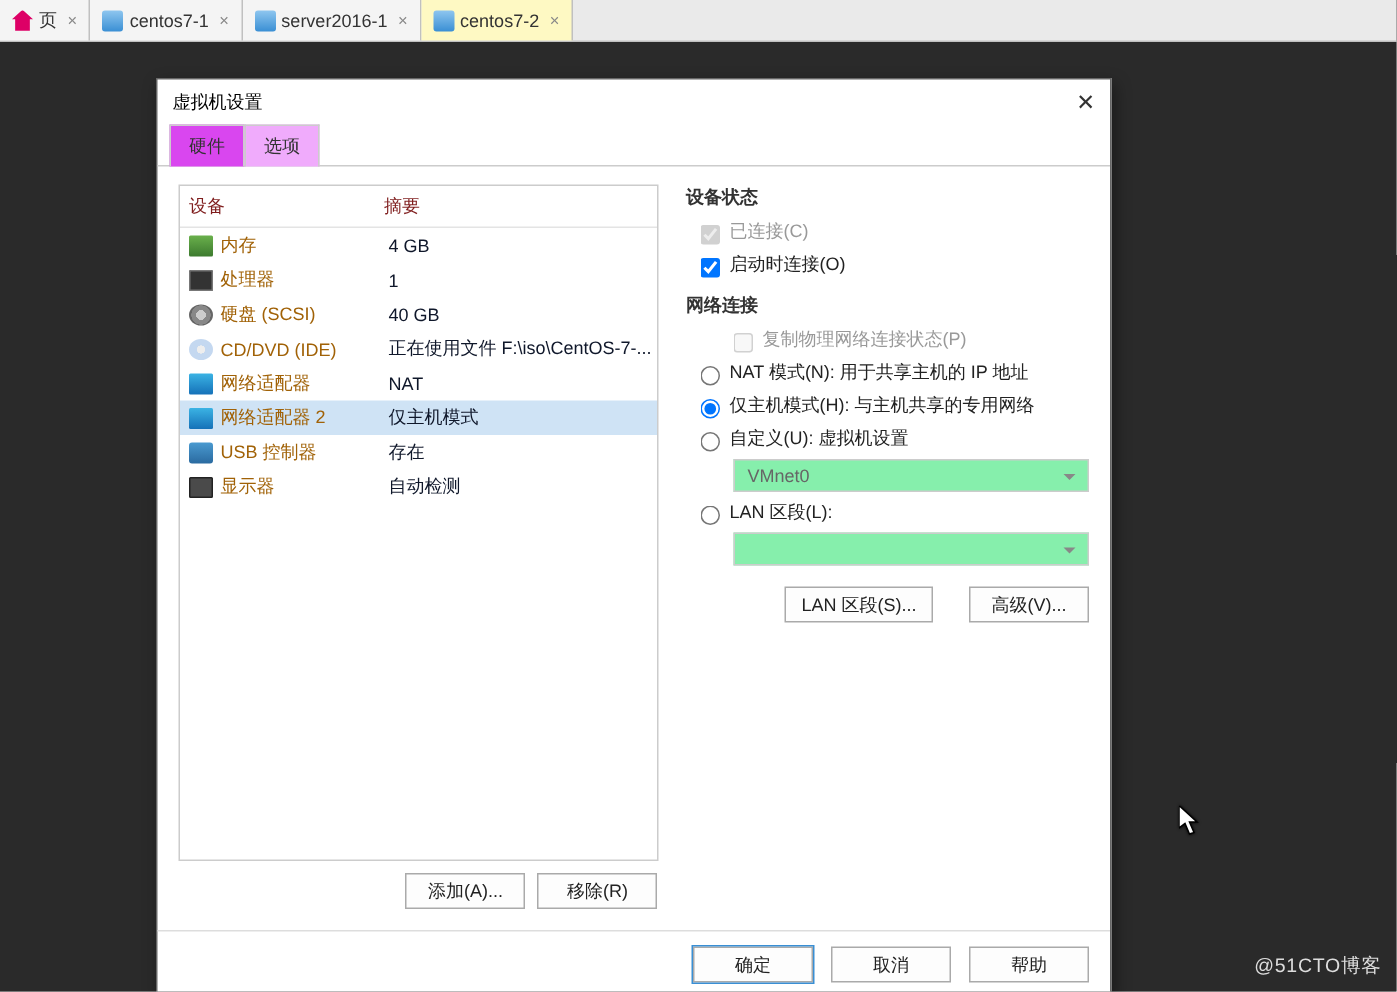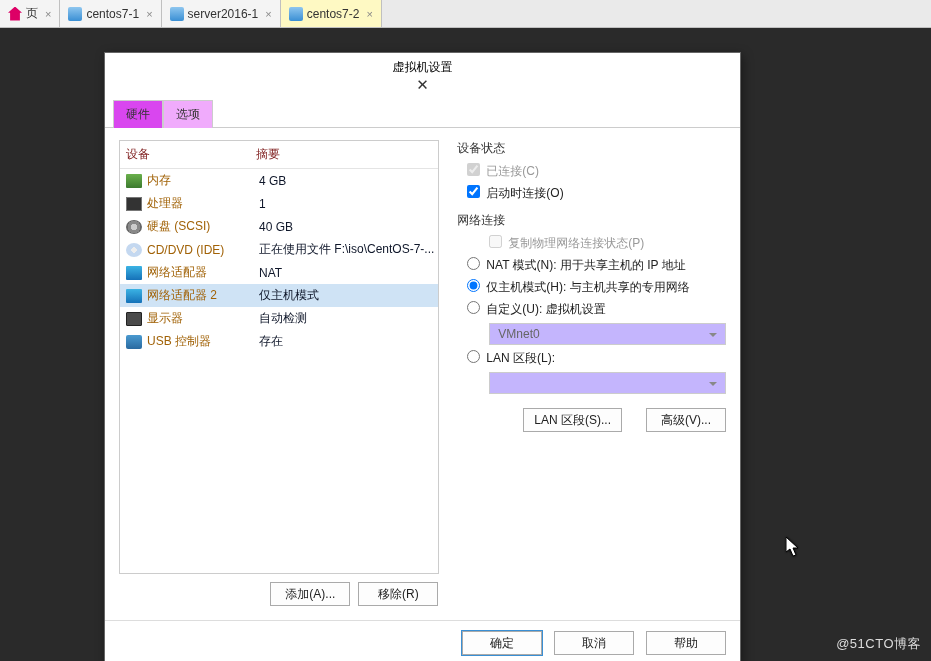--- a/index.html
+++ b/index.html
@@ -13,21 +13,21 @@
   .outer-tab .close { color: #888; font-size: 11px; margin-left: 3px; }
 
   .ico-home { background: #d06; clip-path: polygon(50% 0,100% 45%,85% 45%,85% 100%,15% 100%,15% 45%,0 45%); }
   .ico-vm { background: linear-gradient(#8ec6ef,#3a8fd4); border-radius: 2px; }
 
   
   .desk { position: absolute; top:28px; left:0; right:0; bottom:0; background:#2a2a2a; }
 
   
   .dlg { position:absolute; top:24px; left:104px; width:637px; height:614px; background:#fff; border:1px solid #666; box-shadow:2px 3px 10px rgba(0,0,0,0.4); display:flex; flex-direction:column; font-size:12px; }
-  .titlebar { display:flex; justify-content:space-between; align-items:center; padding:6px 10px;flex-direction:column; }
+  .titlebar { display:flex; justify-content:space-between; align-items:center; padding:6px 10px; }
   .titlebar .close { font-size:15px; color:#333; font-family: Arial; }
 
   .tabstrip { display:flex; gap:0; border-bottom:1px solid #ccc; padding:0 8px; }
   .tab { padding:5px 12px; border:1px solid #ccc; border-bottom:none; margin-bottom:-1px; background:#f0abfc; color:#333; }
   .tab.active { background:#d946ef; }
 
   .content { flex:1; display:flex; padding:12px 14px 6px 14px; gap:18px; overflow:hidden; }
   .left-pane { flex:0 0 300px; display:flex; flex-direction:column; }
   .device-table { border:1px solid #ccc; flex:1; overflow:hidden; }
   .dev-head { display:flex; background:#fff; border-bottom:1px solid #e4e4e4; }
@@ -45,28 +45,28 @@
   .ic-disk { background:radial-gradient(circle,#ccc 30%,#888 31%,#888 60%,#666 61%); border-radius:50%; }
   .ic-cd  { background:radial-gradient(circle,#eee 25%,#c4d8f0 26%); border-radius:50%; }
   .ic-net { background:linear-gradient(#3bb3e4,#1571b8); border-radius:1px; }
   .ic-usb { background:linear-gradient(#4a9ad0,#2a6aa0); border-radius:2px; }
   .ic-mon { background:#4a4a4a; border:1px solid #222; border-radius:1px; }
 
   .left-buttons { display:flex; justify-content:flex-end; gap:8px; padding:8px 1px; }
 
   .right-pane { flex:1; display:flex; flex-direction:column; gap:10px; }
   .group { }
-  .group-title { color:#333; margin-bottom:6px; }
+  .group-title { color:#333; margin-bottom:6px;font-weight:bold; }
   .group-body { padding-left:10px; display:flex; flex-direction:column; gap:5px; }
-  .chk, .rad { display:flex; align-items:flex-start; gap:6px; color:#222; }
+  .chk, .rad { display:flex; align-items:flex-end; gap:6px; color:#222; }
   .chk input, .rad input { margin:0; }
   .chk.disabled, .rad.disabled { color:#999; }
   .indent { padding-left:22px; }
   .field-row { display:flex; align-items:center; gap:8px; padding-left:22px; }
-  .fake-select { flex:1; background:#c4b5fd; border:1px solid #ccc; height:22px; display:flex; align-items:center; padding:0 8px; color:#666; position:relative; }
+  .fake-select { flex:1; background:#86efac; border:1px solid #ccc; height:22px; display:flex; align-items:center; padding:0 8px; color:#666; position:relative; }
   .fake-select::after { content:""; position:absolute; right:8px; top:9px; border:4px solid transparent; border-top-color:#888; }
   .right-buttons { display:flex; justify-content:flex-end; gap:24px; margin-top:4px; }
 
   .btn { min-width:80px; height:24px; background:#fdfdfd; border:1px solid #aaa; display:inline-flex; align-items:center; justify-content:center; padding:0 10px; color:#222; font-size:12px; }
   .btn.primary { outline:1px solid #3a8fd4; }
 
   .footer { border-top:1px solid #ddd; padding:10px 14px; display:flex; justify-content:flex-end; gap:12px; }
 
   
   .cursor { position:absolute; left:786px; top:509px; width: 14px; height: 20px; pointer-events: none; }
@@ -144,28 +144,28 @@
             <span class="ricon ic-net"></span>
             <span class="name">网络适配器</span>
             <span class="summ">NAT</span>
           </div>
           <div class="dev-row selected">
             <span class="ricon ic-net"></span>
             <span class="name">网络适配器 2</span>
             <span class="summ">仅主机模式</span>
           </div>
           <div class="dev-row">
+            <span class="ricon ic-usb"></span>
+            <span class="name">USB 控制器</span>
+            <span class="summ">存在</span>
+          </div>
+          <div class="dev-row">
             <span class="ricon ic-mon"></span>
             <span class="name">显示器</span>
             <span class="summ">自动检测</span>
-          </div>
-          <div class="dev-row">
-            <span class="ricon ic-usb"></span>
-            <span class="name">USB 控制器</span>
-            <span class="summ">存在</span>
           </div>
         </div>
         <div class="left-buttons">
           <div class="btn">添加(A)...</div>
           <div class="btn">移除(R)</div>
         </div>
       </div>
 
       <div class="right-pane">
         <div class="group">

